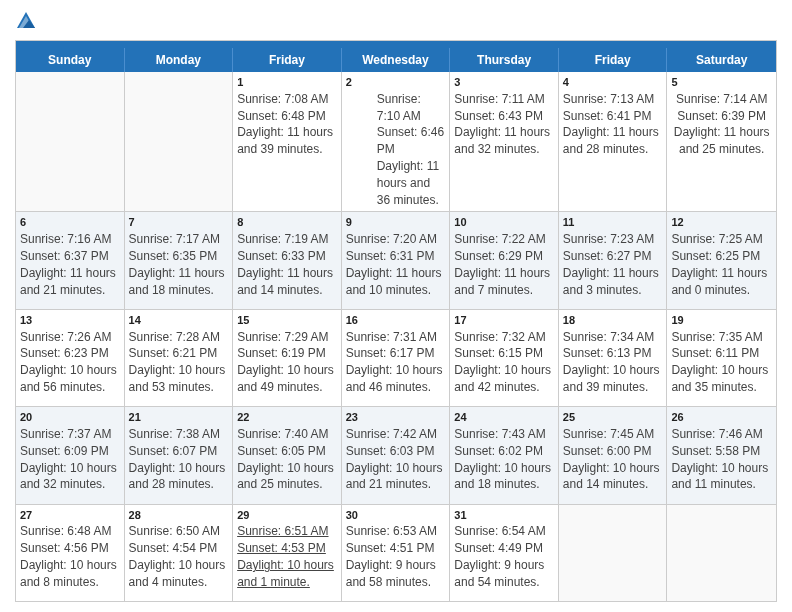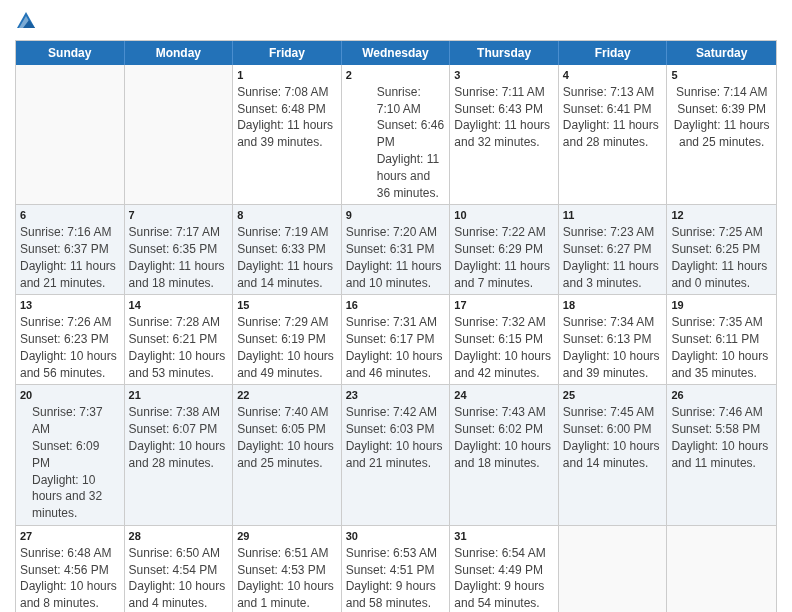--- a/index.html
+++ b/index.html
@@ -68,20 +68,21 @@
       grid-template-columns: repeat(7, 1fr);
       background: #2372b8;
     }
     .cal-header-cell {
       color: #fff;
       font-size: 12px;
       font-weight: bold;
       padding: 5px 4px;
       text-align: center;
       border-right: 1px solid #4a8ecf;
+      margin-top: 7px;
     }
     .cal-header-cell:last-child { border-right: none; text-align: center; }
     .cal-body {
       display: flex;
       flex-direction: column;
       flex: 1;
     }
     .cal-row {
       display: grid;
       grid-template-columns: repeat(7, 1fr);
@@ -264,21 +265,21 @@
           <div class="cal-cell">
             <span class="day-num">19</span>
             <div class="cell-info" style="white-space: pre-line;">Sunrise: 7:35 AM
 Sunset: 6:11 PM
 Daylight: 10 hours and 35 minutes.</div>
           </div>
         </div>
         <div class="cal-row">
           <div class="cal-cell alt">
             <span class="day-num">20</span>
-            <div class="cell-info" style="white-space: pre-line; margin-left: 12px;">Sunrise: 7:37 AM
+            <div class="cell-info" style="white-space: pre-line;">Sunrise: 7:37 AM
 Sunset: 6:09 PM
 Daylight: 10 hours and 32 minutes.</div>
           </div>
           <div class="cal-cell alt">
             <span class="day-num">21</span>
             <div class="cell-info" style="white-space: pre-line;">Sunrise: 7:38 AM
 Sunset: 6:07 PM
 Daylight: 10 hours and 28 minutes.</div>
           </div>
           <div class="cal-cell alt">
@@ -320,21 +321,21 @@
 Daylight: 10 hours and 8 minutes.</div>
           </div>
           <div class="cal-cell">
             <span class="day-num">28</span>
             <div class="cell-info" style="white-space: pre-line;">Sunrise: 6:50 AM
 Sunset: 4:54 PM
 Daylight: 10 hours and 4 minutes.</div>
           </div>
           <div class="cal-cell">
             <span class="day-num">29</span>
-            <div class="cell-info" style="white-space: pre-line;">Sunrise: 6:51 AM
+            <div class="cell-info" style="white-space: pre-line; text-decoration: underline;">Sunrise: 6:51 AM
 Sunset: 4:53 PM
 Daylight: 10 hours and 1 minute.</div>
           </div>
           <div class="cal-cell">
             <span class="day-num">30</span>
             <div class="cell-info" style="white-space: pre-line;">Sunrise: 6:53 AM
 Sunset: 4:51 PM
 Daylight: 9 hours and 58 minutes.</div>
           </div>
           <div class="cal-cell">

